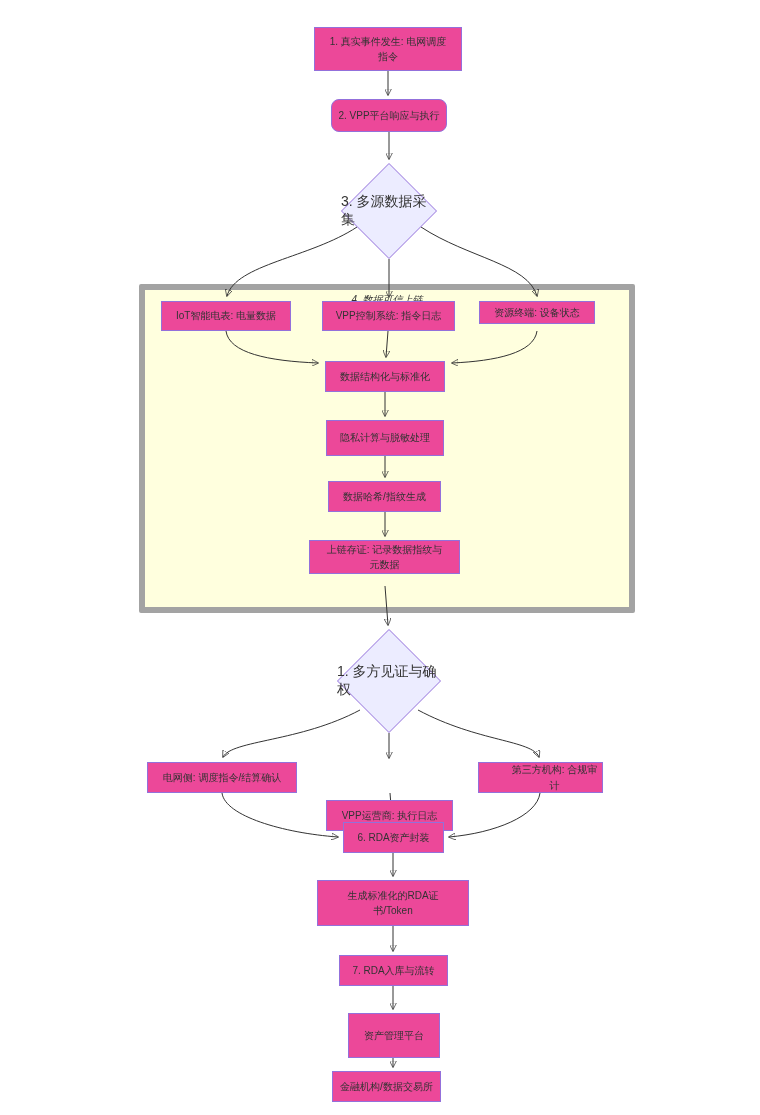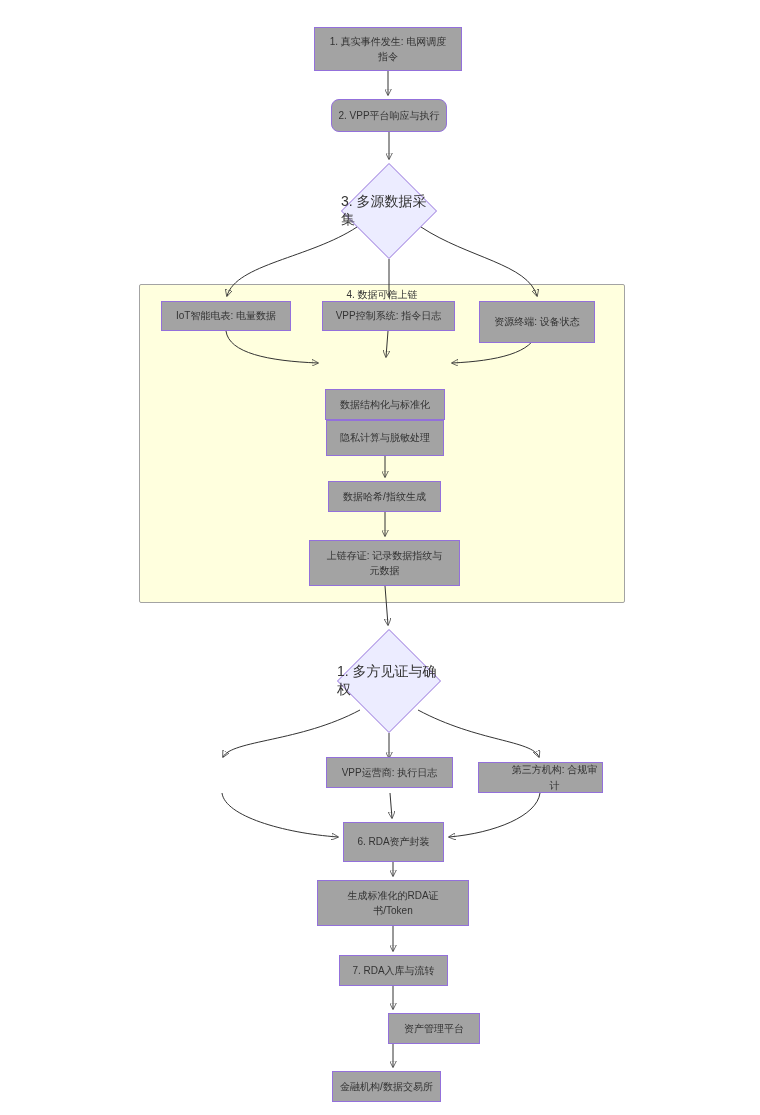--- a/index.html
+++ b/index.html
@@ -10,23 +10,24 @@
   #canvas {
     position: relative;
     width: 760px; height: 1115px;
     background: #ffffff;
     overflow: hidden;
   }
   .subgraph {
     position: absolute;
     background: #fffdde;
     background: #ffffde;
-    border: 1px solid #a3a3a3;
+    border: 6px solid #a3a3a3;
     border-radius: 2px;
     z-index: 0;
+    font-style: italic;
   }
   .subgraph-label {
     position: absolute;
     left: 0; right: 0; top: 3px;
     text-align: center;
     font-size: 10px;
     color: #333333;
     z-index: 0;
   }
   #edges {
@@ -34,21 +35,21 @@
     z-index: 1;
   }
   #edges path {
     fill: none;
     stroke: #333333;
     stroke-width: 1px;
   }
   .node {
     position: absolute;
     box-sizing: border-box;
-    background: #a3a3a3;
+    background: #ec4899;
     border: 1px solid #9370db;
     color: #333333;
     font-size: 10px;
     line-height: 1.55;
     display: flex;
     align-items: center;
     justify-content: center;
     text-align: center;
     z-index: 2;
   }
@@ -129,69 +130,72 @@
   </div>
 
   <div class="node" style="left:161px; top:301px; width:130px; height:30px;">
     <span>IoT智能电表: 电量数据</span>
   </div>
 
   <div class="node" style="left:322px; top:301px; width:133px; height:30px;">
     <span>VPP控制系统: 指令日志</span>
   </div>
 
-  <div class="node" style="left:479px; top:301px; width:116px; height:42px;">
+  <div class="node" style="left:479px; top:301px; width:116px; height:23px;">
     <span>资源终端: 设备状态</span>
   </div>
 
-  <div class="node" style="left:325px; top:361px; width:120px; height:31px;margin-top:28px;">
+  <div class="node" style="left:325px; top:361px; width:120px; height:31px;">
     <span>数据结构化与标准化</span>
   </div>
 
   <div class="node" style="left:326px; top:420px; width:118px; height:36px;">
     <span>隐私计算与脱敏处理</span>
   </div>
 
   <div class="node" style="left:328px; top:481px; width:113px; height:31px;">
     <span>数据哈希/指纹生成</span>
   </div>
 
-  <div class="node" style="left:309px; top:540px; width:151px; height:46px; padding:2px 14px;">
+  <div class="node" style="left:309px; top:540px; width:151px; height:34px; padding:2px 14px;">
     <span>上链存证: 记录数据指纹与元数据</span>
   </div>
 
   <div class="diamond" style="left:337px; top:629px; width:104px; height:104px;">
     <svg width="104" height="104" viewBox="0 0 104 104">
       <polygon points="52,0.5 103.5,52 52,103.5 0.5,52"></polygon>
     </svg>
     <div class="diamond-label">1. 多方见证与确权</div>
   </div>
 
-
-  <div class="node" style="left:326px; top:757px; width:127px; height:31px;">
+  <div class="node" style="left:147px; top:762px; width:150px; height:31px;">
+    <span>电网侧: 调度指令/结算确认</span>
+  </div>
+
+  <div class="node" style="left:326px; top:800px; width:127px; height:31px;">
     <span>VPP运营商: 执行日志</span>
   </div>
 
   <div class="node" style="left:478px; top:762px; width:125px; height:31px;padding-left:28px;">
     <span>第三方机构: 合规审计</span>
   </div>
 
-  <div class="node" style="left:343px; top:822px; width:101px; height:40px;">
+  <div class="node" style="left:343px; top:822px; width:101px; height:31px;">
     <span>6. RDA资产封装</span>
   </div>
 
   <div class="node" style="left:317px; top:880px; width:152px; height:46px; padding:9px 14px;">
     <span>生成标准化的RDA证书/Token</span>
   </div>
 
   <div class="node" style="left:339px; top:955px; width:109px; height:31px;">
     <span>7. RDA入库与流转</span>
   </div>
 
-  <div class="node" style="left:348px; top:1013px; width:92px; height:31px;margin-left:40px;">
+  <div class="node" style="left:348px; top:1013px; width:92px; height:45px;">
     <span>资产管理平台</span>
   </div>
 
   <div class="node" style="left:332px; top:1071px; width:109px; height:31px;">
     <span>金融机构/数据交易所</span>
   </div>
 
 </div>
 
 </body></html>

